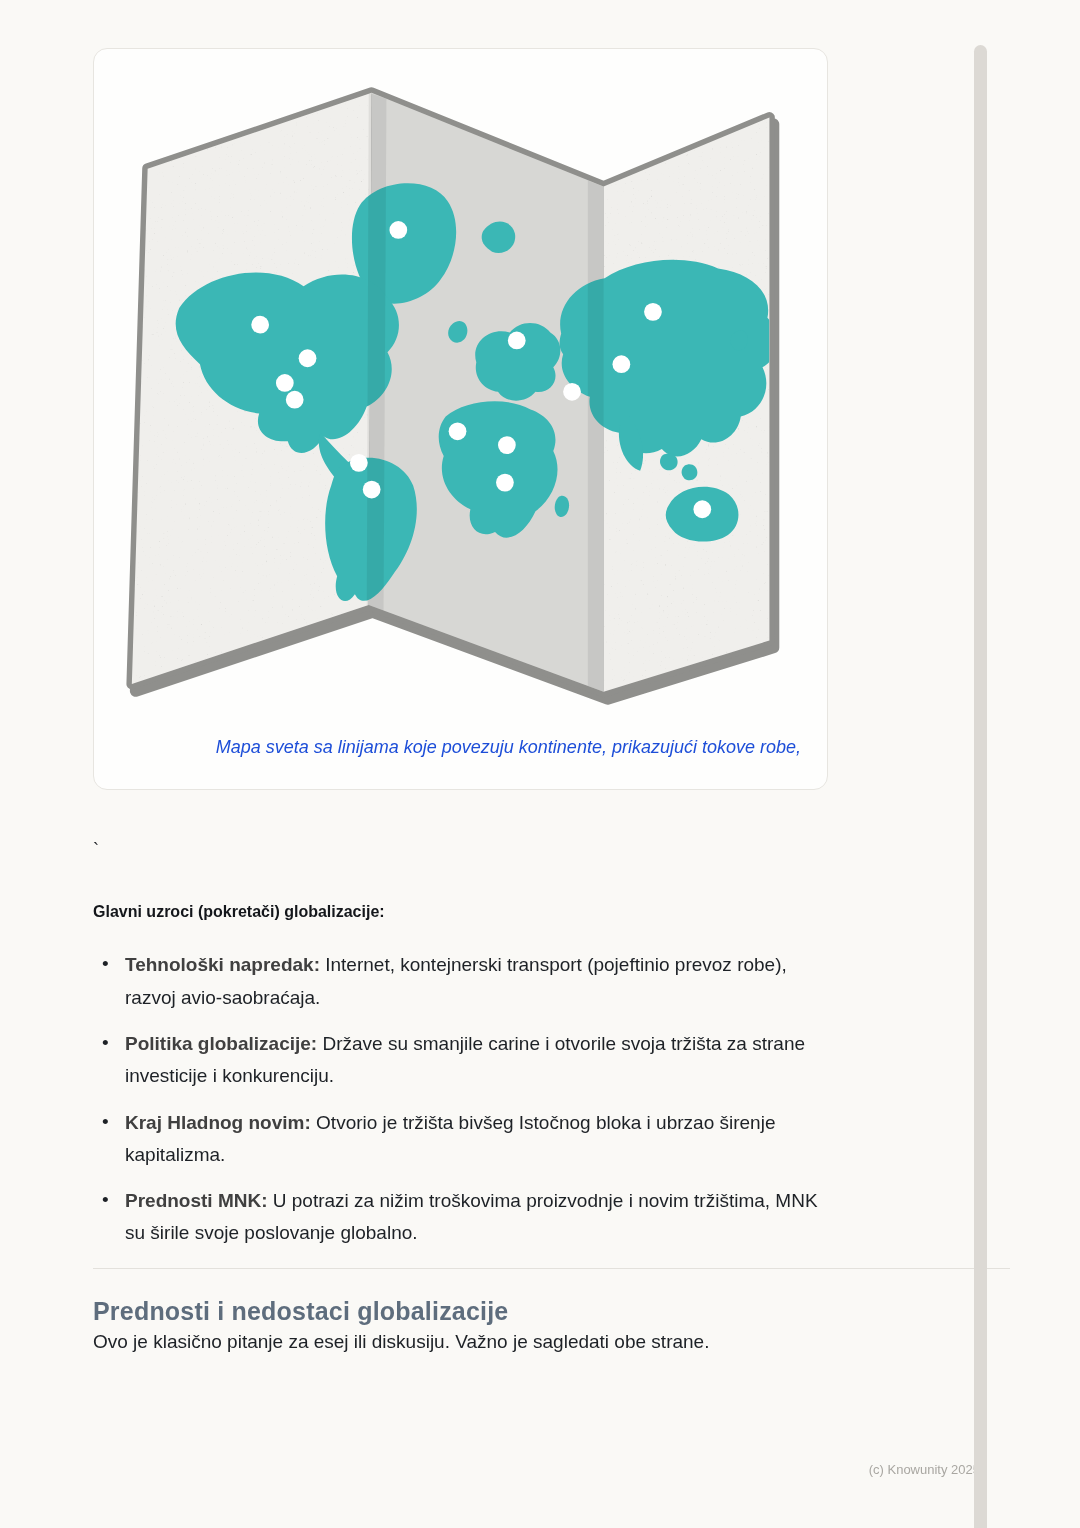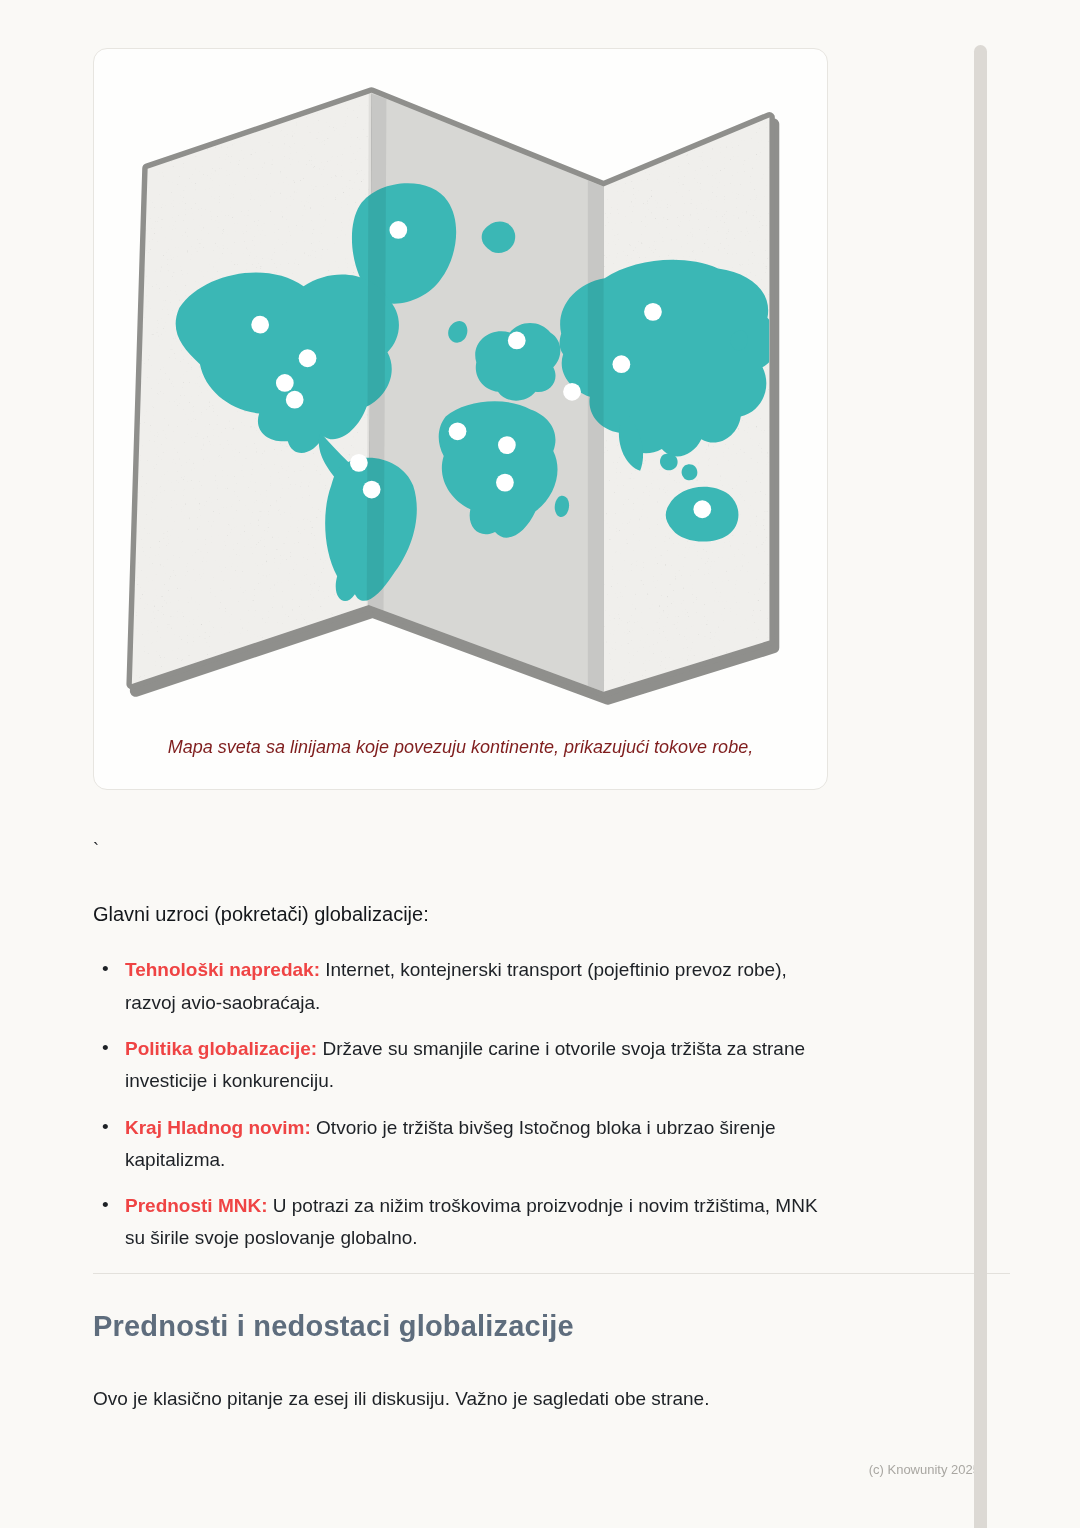--- a/index.html
+++ b/index.html
@@ -16,48 +16,48 @@
   .figure-card {
     width:735px;
     background:#fefefd;
     border:1px solid #e7e5e0;
     border-radius:14px;
     padding:26px 26px 28px 26px;
   }
   svg.map { display:block; width:100%; height:auto; }
   .caption {
     margin-top:16px;
-    text-align:center;
+    text-align:right;
     font-style:italic;
-    color:#7f1d1d;
+    color:#1d4ed8;
     font-size:18px;
     line-height:1.6;
   }
   .caption span { display:block; }
 
   .backtick { margin-top:50px; font-size:18px; color:#26292e; }
 
-  .causes-heading { margin-top:42px; font-size:20px; font-weight:normal; color:#14171b; }
+  .causes-heading { margin-top:42px; font-size:16px; font-weight:bold; color:#14171b; }
 
   ul.causes { margin-top:28px; width:737px; list-style:none; }
   ul.causes li {
     position:relative;
     padding-left:32px;
     font-size:19px;
     line-height:1.7;
     margin-bottom:14px;
     color:#1d2126;
   }
   ul.causes li .marker { position:absolute; left:9px; top:-1px; font-size:19px; }
-  ul.causes li strong { font-weight:bold; color:#ef4444; }
+  ul.causes li strong { font-weight:bold; color:#404040; }
 
   hr.divider { border:none; border-top:1px solid #e3e1dc; margin-top:18px; width:917px; }
 
-  .section-title { margin-top:36px; font-size:29px; font-weight:bold; letter-spacing:0.2px; }
-  .section-intro { margin-top:40px; font-size:19px; line-height:1.7; width:737px; }
+  .section-title { margin-top:28px; font-size:25px; font-weight:bold; letter-spacing:0.2px; }
+  .section-intro { font-size:19px; line-height:1.7; width:737px; }
 
   .watermark {
     position:absolute; right:100px; top:1462px;
     font-size:13px; color:#a9a7a2;
   }
 
   .scrollbar {
     position:absolute; right:93px; top:45px;
     width:13px; height:1483px;
     background:#dcd9d4;

